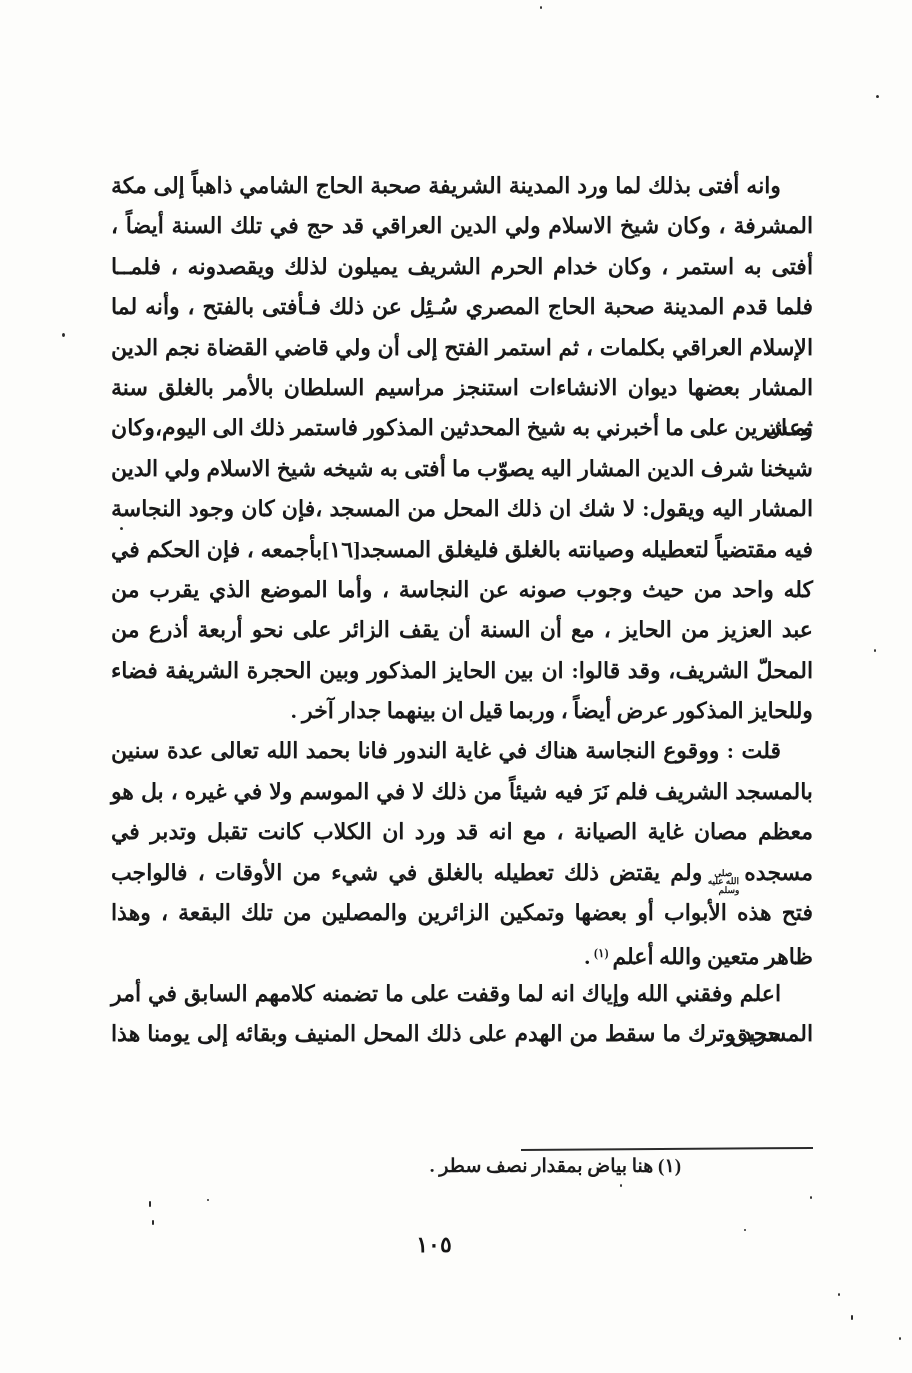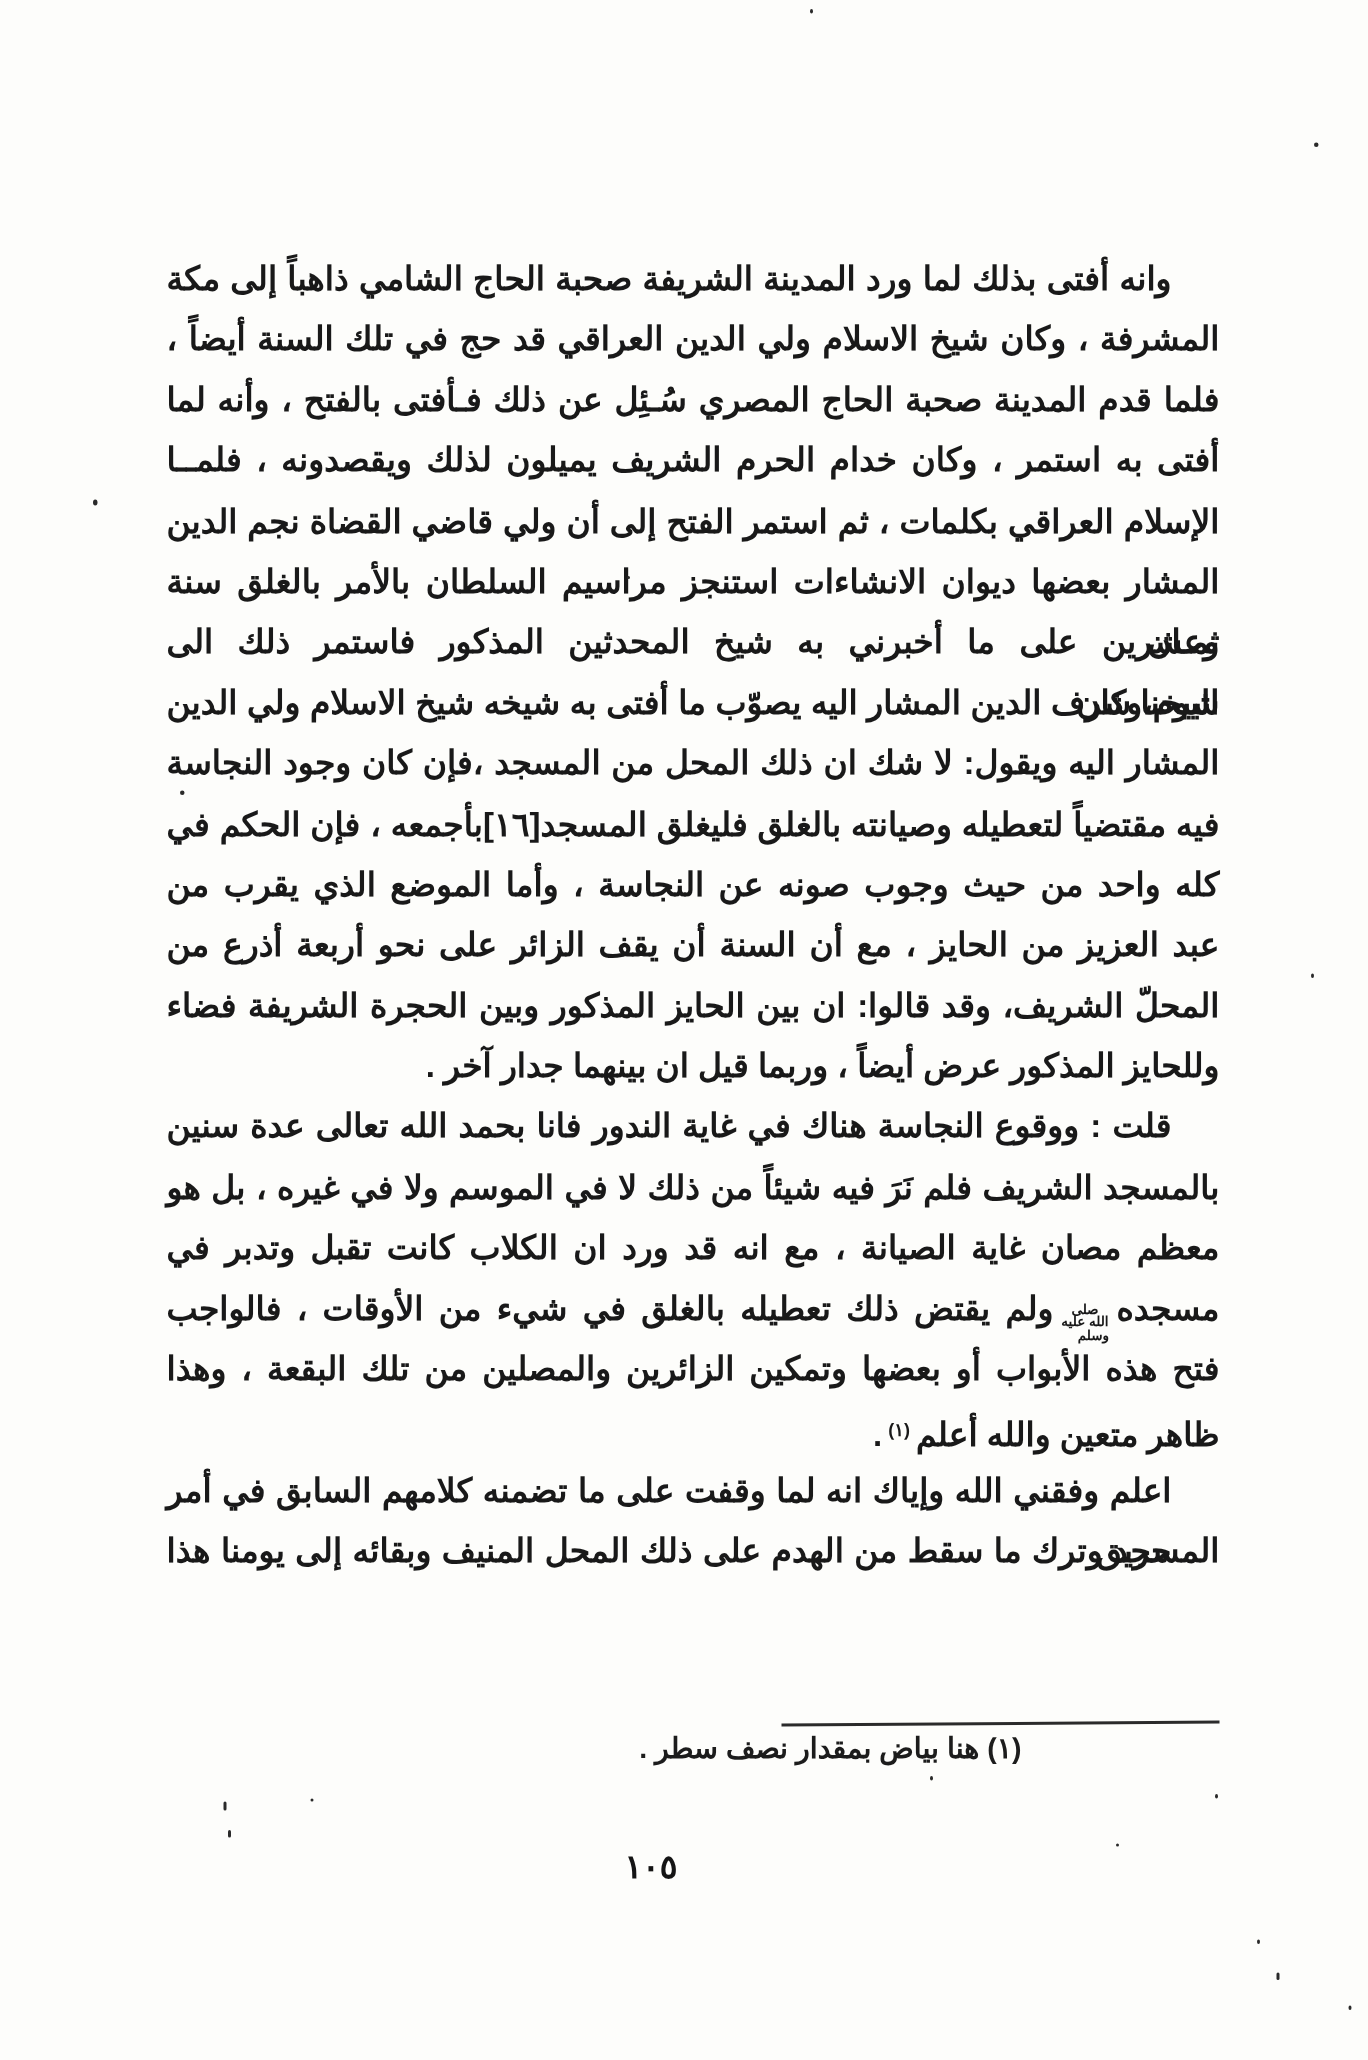--- a/index.html
+++ b/index.html
@@ -2,21 +2,21 @@
 <html lang="ar" dir="rtl"><head>
 <meta charset="utf-8">
 <style>
   html,body{margin:0;padding:0;background:#e8e8e6;}
   .page{
     position:relative;
     width:912px;height:1373px;
     margin:0 auto;
     background:#fdfdfb;
     overflow:hidden;
-    font-family:Liberation Sans, sans-serif;
+    font-family:Liberation Serif, serif;
     color:#161616;
   }
   .textblock{
     position:absolute;
     top:166px;left:111px;
     width:702px;
     direction:rtl;
     font-size:22px;
     font-weight:700;
     color:#191919;
@@ -85,22 +85,22 @@
   }
 </style>
 </head>
 <body>
 
 <div class="page">
 
   <div class="textblock">
     <div class="line indent">وانه أفتى بذلك لما ورد المدينة الشريفة صحبة الحاج الشامي ذاهباً إلى مكة</div>
     <div class="line">المشرفة ، وكان شيخ الاسلام ولي الدين العراقي قد حج في تلك السنة أيضاً ،</div>
+    <div class="line">أفتى به استمر ، وكان خدام الحرم الشريف يميلون لذلك ويقصدونه ، فلمــا</div>
     <div class="line">فلما قدم المدينة صحبة الحاج المصري سُـئِل عن ذلك فـأفتى بالفتح ، وأنه لما</div>
-    <div class="line">أفتى به استمر ، وكان خدام الحرم الشريف يميلون لذلك ويقصدونه ، فلمــا</div>
     <div class="line">الإسلام العراقي بكلمات ، ثم استمر الفتح إلى أن ولي قاضي القضاة نجم الدين</div>
     <div class="line">المشار بعضها ديوان الانشاءات استنجز مراسيم السلطان بالأمر بالغلق سنة ثمـان</div>
     <div class="line">وعشرين على ما أخبرني به شيخ المحدثين المذكور فاستمر ذلك الى اليوم،وكان</div>
     <div class="line">شيخنا شرف الدين المشار اليه يصوّب ما أفتى به شيخه شيخ الاسلام ولي الدين</div>
     <div class="line">المشار اليه ويقول: لا شك ان ذلك المحل من المسجد ،فإن كان وجود النجاسة</div>
     <div class="line">فيه مقتضياً لتعطيله وصيانته بالغلق فليغلق المسجد[١٦]بأجمعه ، فإن الحكم في</div>
     <div class="line">كله واحد من حيث وجوب صونه عن النجاسة ، وأما الموضع الذي يقرب من</div>
     <div class="line">عبد العزيز من الحايز ، مع أن السنة أن يقف الزائر على نحو أربعة أذرع من</div>
     <div class="line">المحلّ الشريف، وقد قالوا: ان بين الحايز المذكور وبين الحجرة الشريفة فضاء</div>
     <div class="line end">وللحايز المذكور عرض أيضاً ، وربما قيل ان بينهما جدار آخر .</div>

